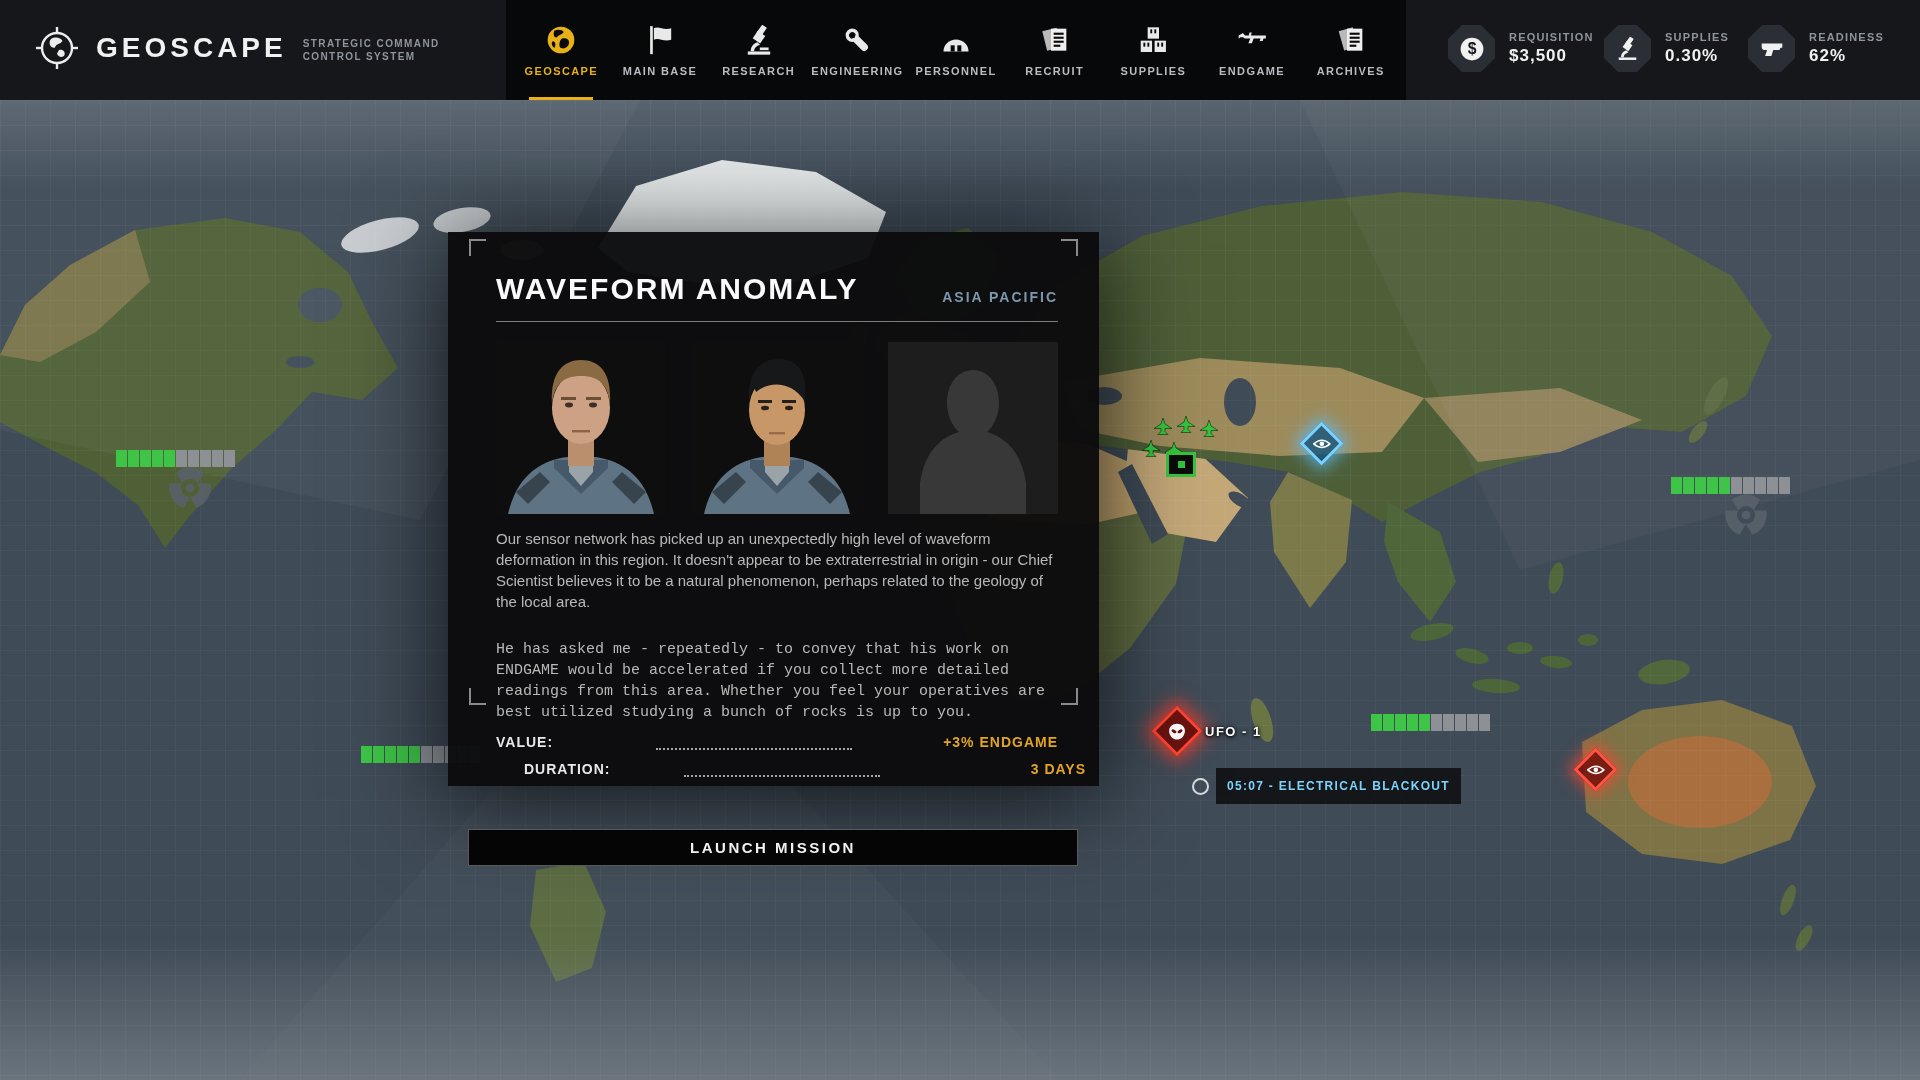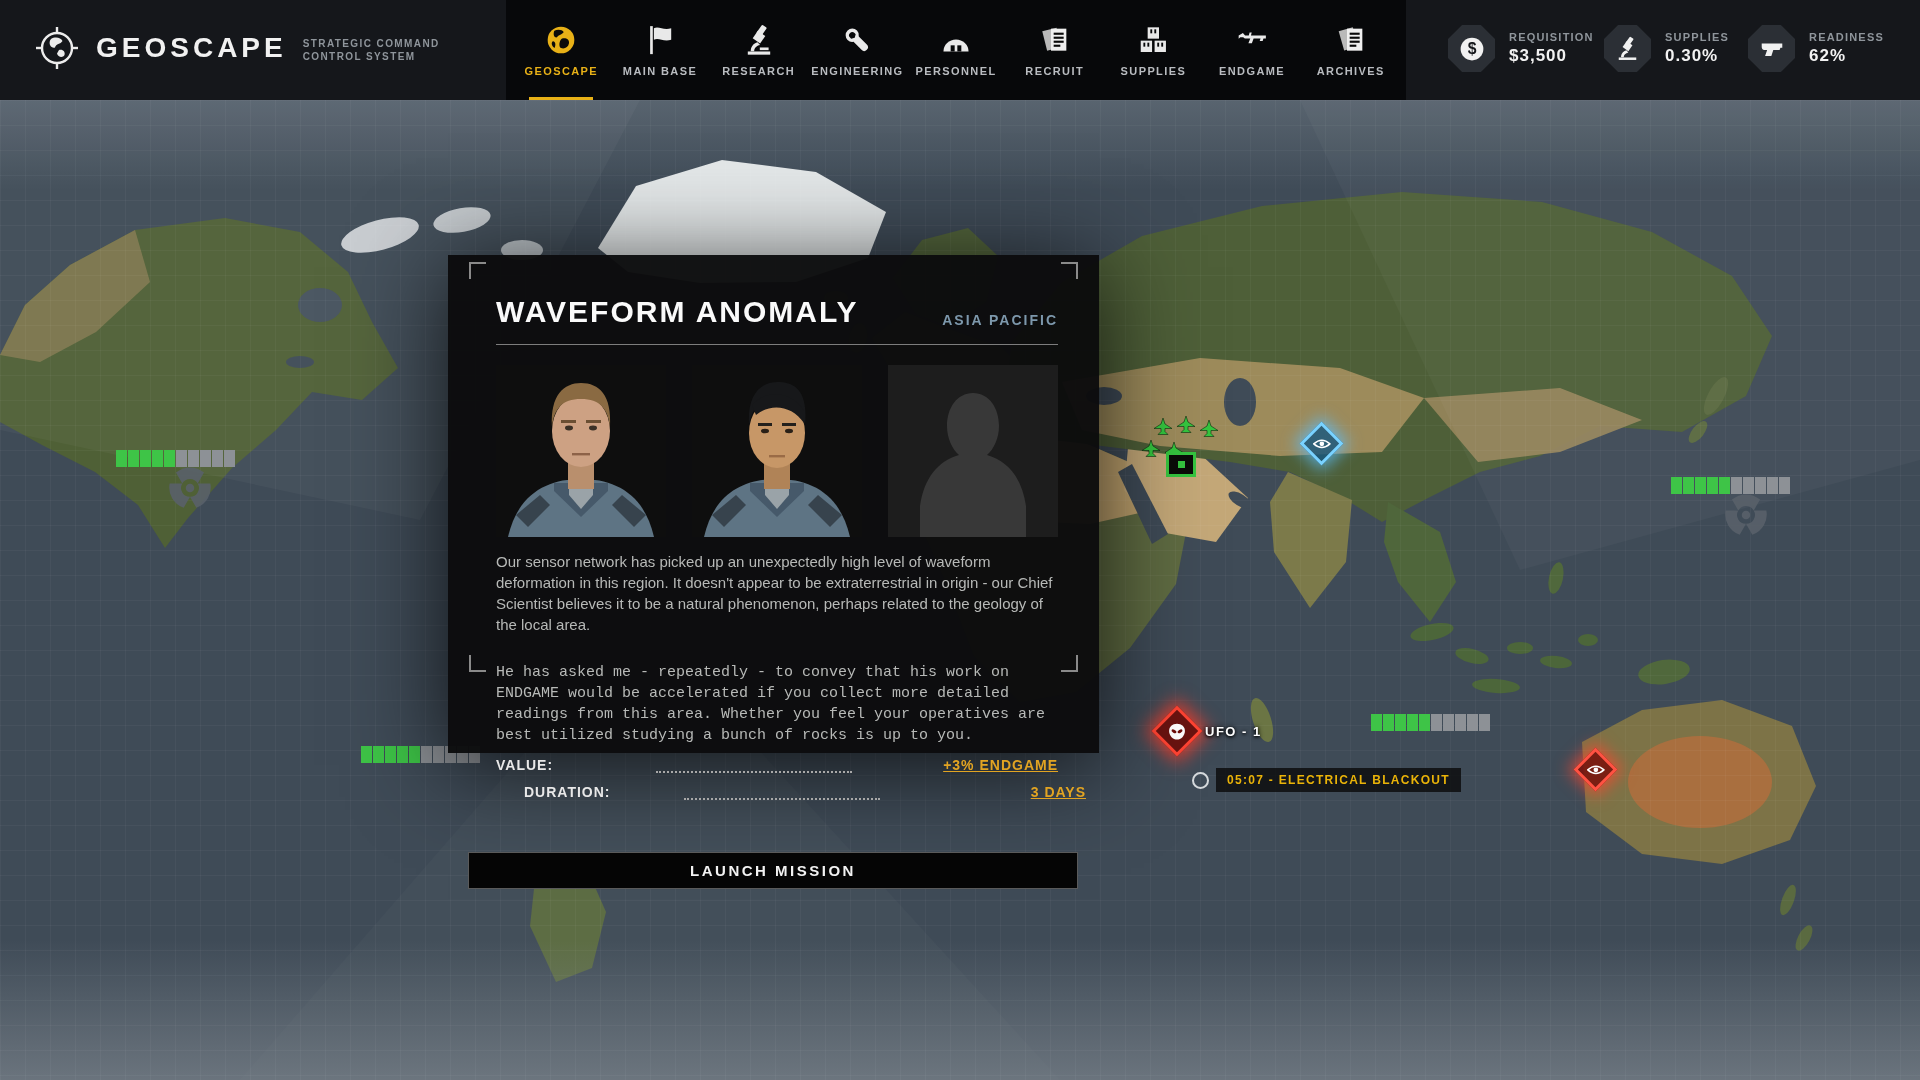--- a/index.html
+++ b/index.html
@@ -39,46 +39,46 @@
   .diamond>*{transform:rotate(-45deg);}
   .d-blue{width:25px;height:25px;border:3px solid #79d2ff;background:rgba(22,86,128,.8);
           box-shadow:0 0 16px 4px rgba(90,190,255,.75);}
   .d-red{width:25px;height:25px;border:3px solid #ff5242;background:rgba(122,18,12,.88);
          box-shadow:0 0 16px 4px rgba(255,70,45,.75);}
   .d-ufo{width:30px;height:30px;border:3px solid #ff4433;background:rgba(110,14,10,.92);
          box-shadow:0 0 18px 5px rgba(255,60,40,.8);}
   .ufo-label{font-size:13px;font-weight:bold;color:#fff;letter-spacing:1.5px;text-shadow:0 1px 3px #000,0 0 5px #000;}
   .event-wrap{display:flex;align-items:center;gap:7px;}
   .event-dot{width:13px;height:13px;border:2px solid #d6dadd;border-radius:50%;flex:0 0 auto;}
-  .event-label{background:rgba(8,8,8,.78);color:#eab308;font-size:12px;font-weight:bold;
-               letter-spacing:1.3px;padding:5px 11px;white-space:nowrap;}
+  .event-label{background:rgba(8,8,8,.78);color:#7dd3fc;font-size:12px;font-weight:bold;
+               letter-spacing:1.3px;padding:11px 11px;white-space:nowrap;}
   .base-sq{width:24px;height:19px;border:3px solid #35c53f;background:#0a0c08;display:flex;align-items:center;justify-content:center;}
   .base-sq i{display:block;width:7px;height:7px;background:#35c53f;}
 
   
-  .modal{position:absolute;left:448px;top:255px;width:651px;height:498px;z-index:10;
+  .modal{position:absolute;left:448px;top:232px;width:651px;height:554px;z-index:10;
          background:rgba(11,11,12,.97);box-shadow:0 12px 90px rgba(0,0,0,.75);}
   .corner{position:absolute;width:15px;height:15px;border:0 solid #8a8a8a;}
   .c-tl{left:21px;top:7px;border-left-width:2px;border-top-width:2px;}
   .c-tr{right:21px;top:7px;border-right-width:2px;border-top-width:2px;}
   .c-bl{left:21px;bottom:81px;border-left-width:2px;border-bottom-width:2px;}
   .c-br{right:21px;bottom:81px;border-right-width:2px;border-bottom-width:2px;}
   .m-title{position:absolute;left:48px;top:40px;font-size:30px;font-weight:bold;color:#fafafa;letter-spacing:2px;}
   .m-region{position:absolute;right:41px;top:57px;font-size:14px;font-weight:bold;color:#7d98ac;letter-spacing:2px;}
   .m-rule{position:absolute;left:48px;top:89px;width:562px;height:1px;background:#7d7d7d;}
   .m-portraits{position:absolute;left:48px;top:110px;width:562px;display:flex;gap:26px;}
   .slot{width:170px;height:172px;background:#0e0e0e;overflow:hidden;cursor:pointer;}
   .slot.empty{background:#1d1d1d;}
   .m-body{position:absolute;left:48px;top:296px;width:562px;font-size:15px;line-height:21px;color:#b7b9b7;}
   .m-body p{margin:0;}
   .m-body p + p{margin-top:27px;font-family:Liberation Mono, monospace;}
   .m-row{position:absolute;left:48px;width:562px;display:flex;align-items:flex-end;height:18px;}
   .m-row .rlbl{width:160px;font-size:14px;font-weight:bold;color:#e8e8e8;letter-spacing:1px;}
   .m-row .leader{width:196px;border-bottom:2px dotted #a8a8a8;height:12px;}
-  .m-row .rval{flex:1;text-align:right;font-size:14px;font-weight:bold;color:#e2a422;letter-spacing:1px;text-decoration:underline;}
+  .m-row .rval{flex:1;text-align:right;font-size:14px;font-weight:bold;color:#e2a422;letter-spacing:1px;}
   .launch{position:absolute;left:20px;right:21px;top:597px;height:37px;background:#050505;
           border:1px solid #5a5a5a;color:#f2f2f2;font-size:15px;font-weight:bold;letter-spacing:2.5px;
           display:flex;align-items:center;justify-content:center;cursor:pointer;font-family:"Liberation Sans",sans-serif;}
 
   
   .hud{z-index:20;}
   .panel{position:absolute;top:1029px;}
   .panel .phead{height:24px;background:#060606;display:flex;align-items:center;justify-content:space-between;padding:0 10px;}
   .panel .phead span{font-size:13px;font-weight:bold;color:#f2f2f2;letter-spacing:1.2px;}
   .panel .ptrack{height:17px;background:#7c7f82;position:relative;}

